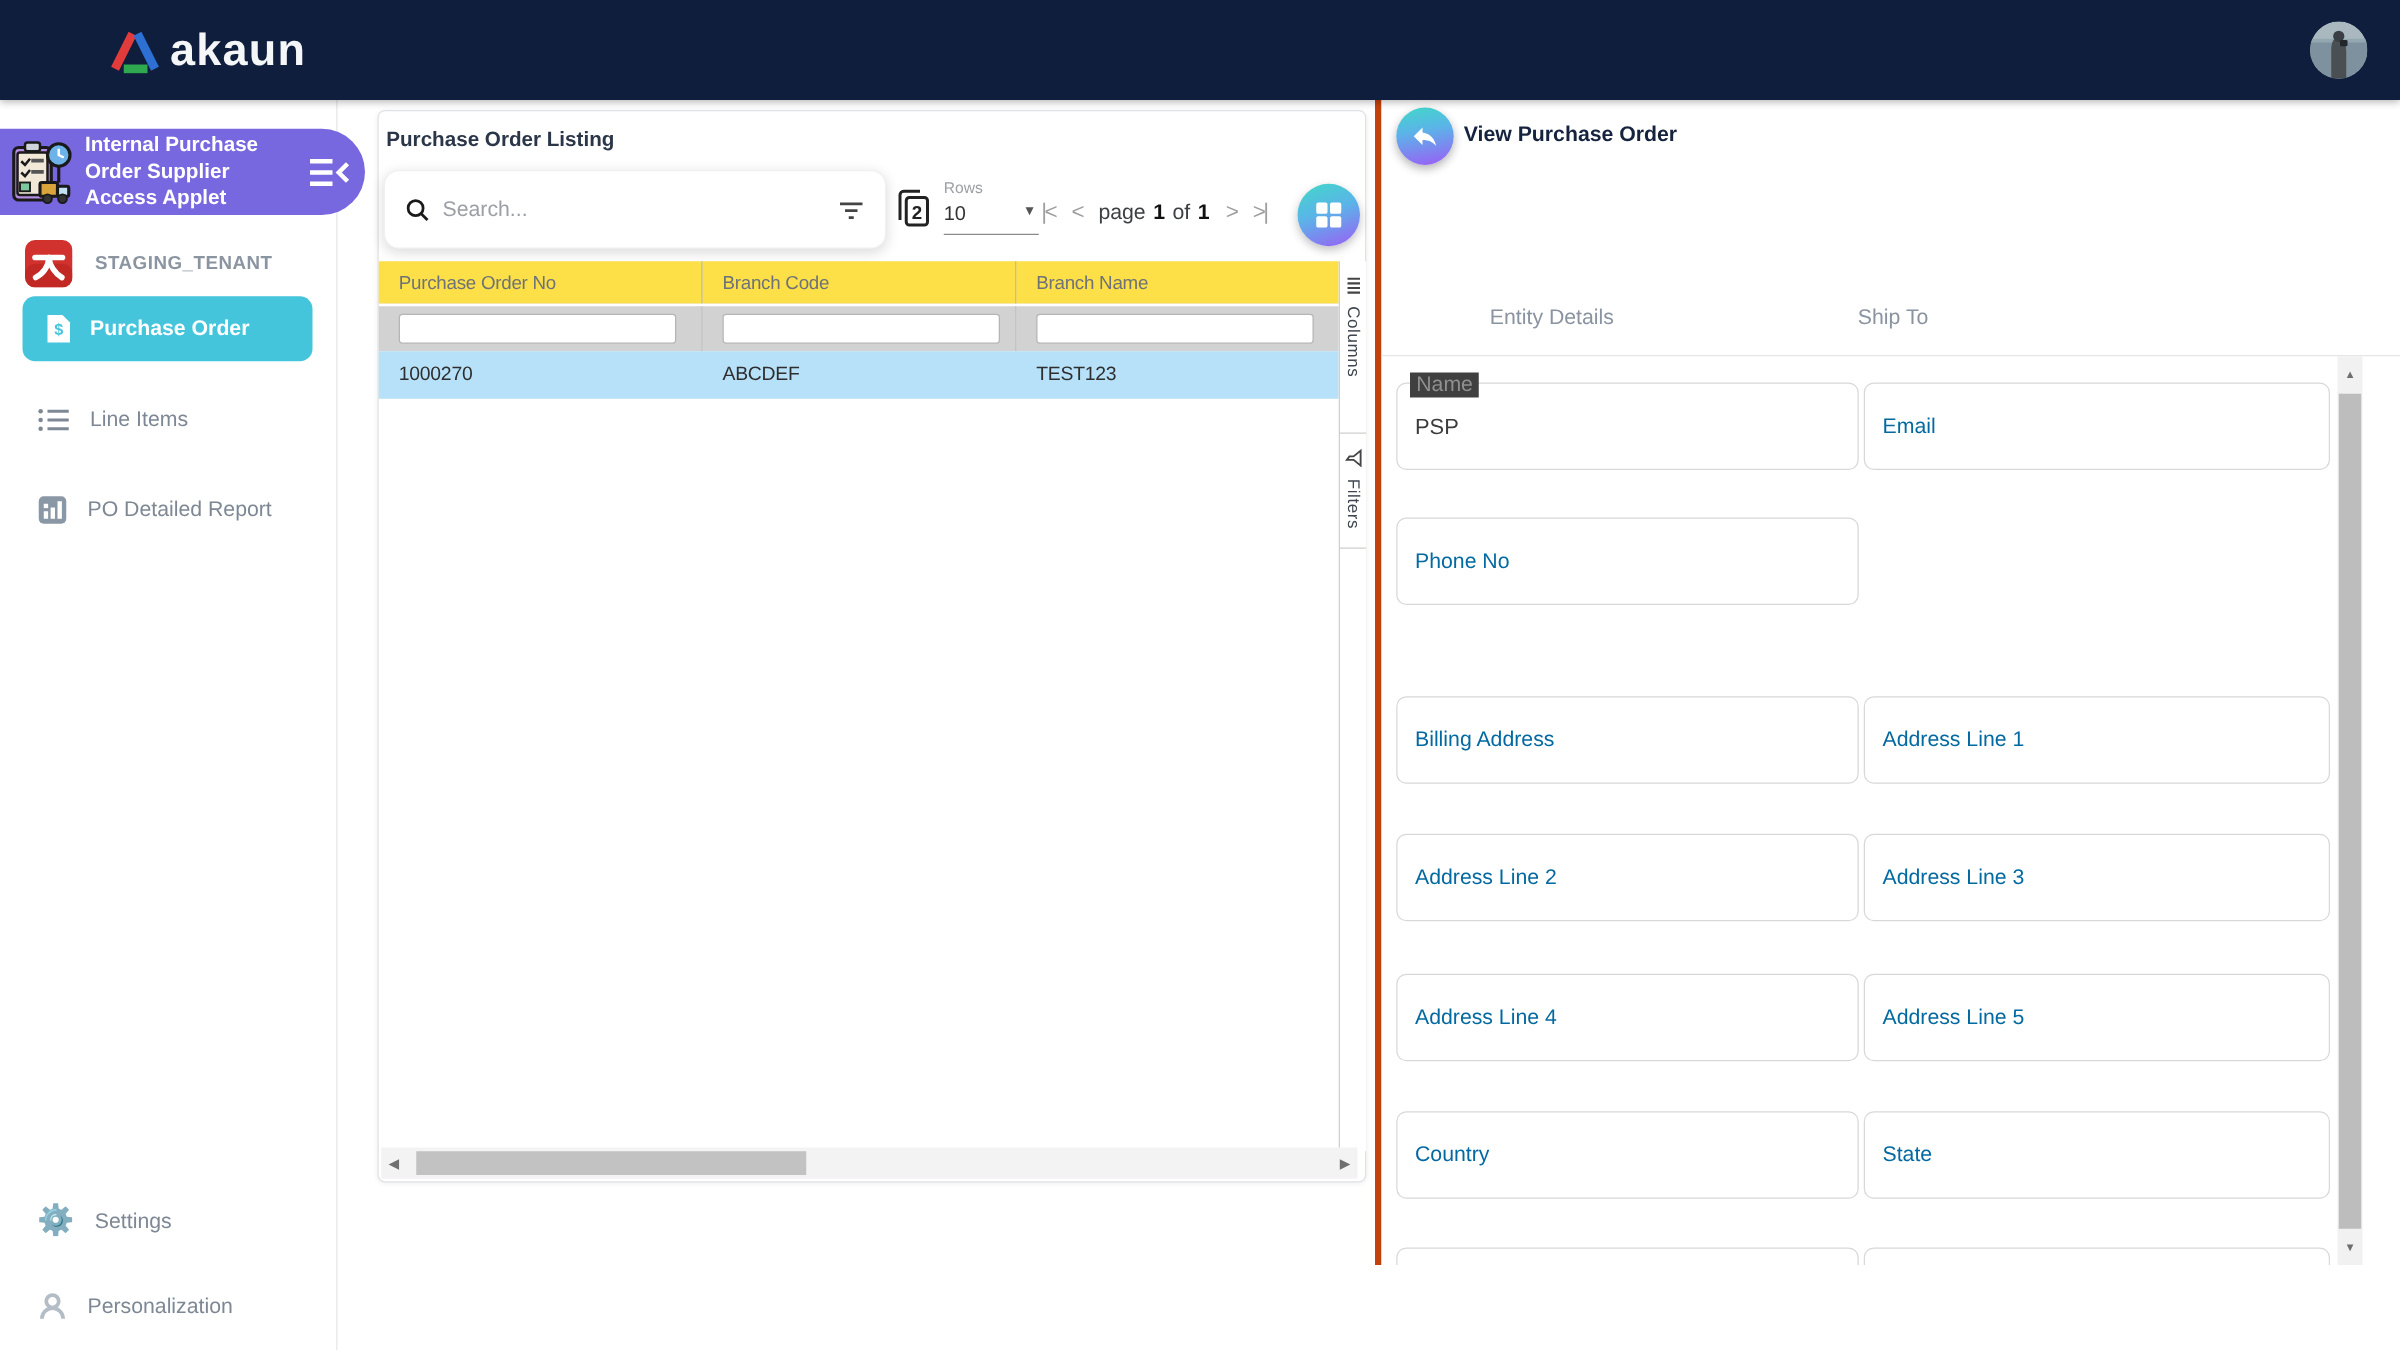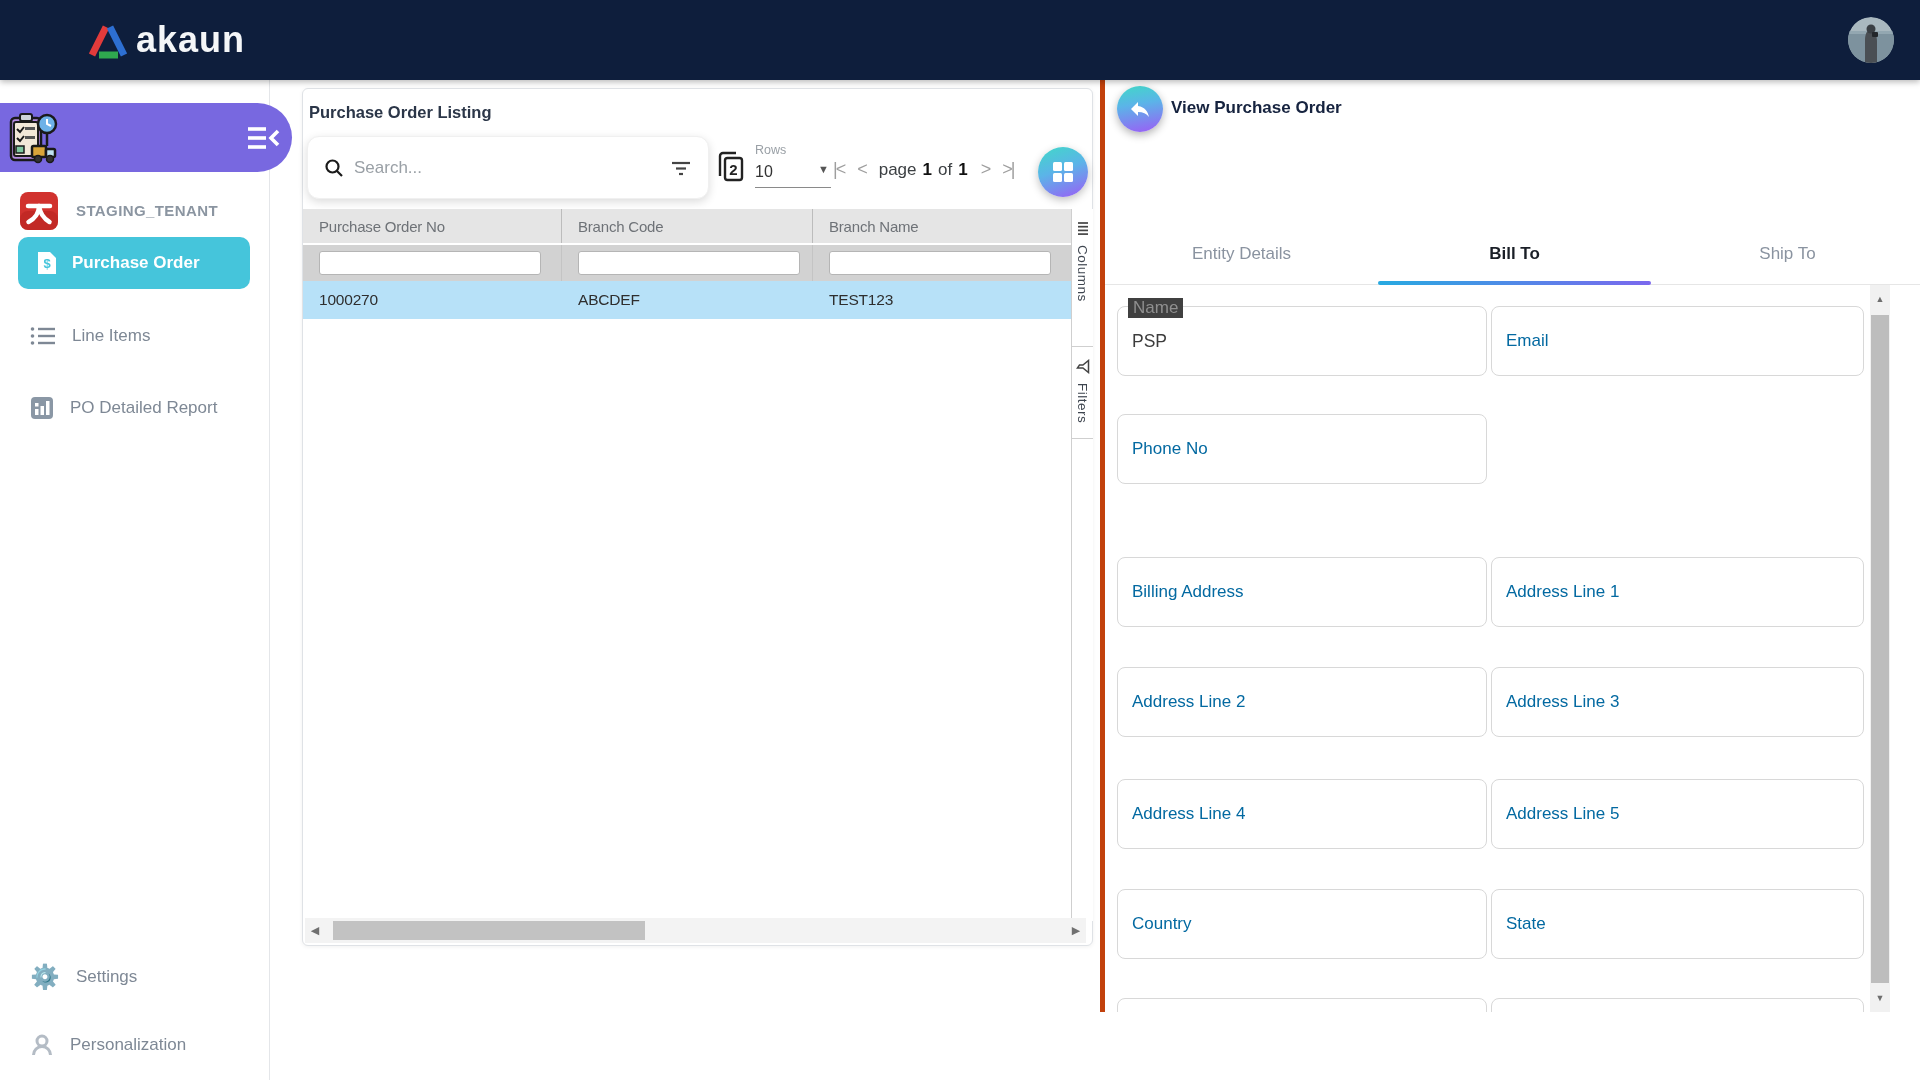--- a/index.html
+++ b/index.html
@@ -55,21 +55,21 @@
   .rows-value { font-size:16px; color:#333; }
   .caret { font-size:11px; color:#555; }
   .pager { position:absolute; left:530px; top:70px; display:flex; align-items:center; gap:13px; }
   .pg-nav { color:#9e9e9e; font-size:18px; cursor:pointer; letter-spacing:-2px; }
   .pg-text { display:flex; align-items:center; gap:6px; font-size:17px; color:#3c4043; }
   .pg-num { font-weight:bold; color:#111; }
   .grid-btn { position:absolute; left:735px; top:58px; width:50px; height:50px; border-radius:50%;
     background:linear-gradient(160deg,#41d8c8 0%,#5bb4e8 45%,#9c5cf6 100%);
     box-shadow:0 3px 8px rgba(0,0,0,.25); display:flex; align-items:center; justify-content:center; cursor:pointer; }
 
-  .thead { position:absolute; left:0; top:120px; width:768px; height:34px; background:#e5e5e5;
+  .thead { position:absolute; left:0; top:120px; width:768px; height:34px; background:#fde047;
     display:flex; align-items:center; }
   .th { font-size:15px; color:#6e7277; letter-spacing:-.2px; padding-left:16px; height:100%;
     display:flex; align-items:center; border-right:1px solid #bcbcbc; cursor:pointer; }
   .th1 { width:259px; } .th2 { width:251px; } .th3 { width:258px; border-right:none; }
   .tfilter { position:absolute; left:0; top:154px; width:768px; height:38px; background:#d2d2d2;
     border-top:2px solid #fff; display:flex; align-items:center; }
   .tf-cell { height:100%; display:flex; align-items:center; padding-left:16px; border-right:1px solid #c4c4c4; }
   .tf-cell:last-child { border-right:none; }
   .tf-input { width:222px; height:24px; border:1px solid #b5b5b5; border-radius:3px; background:#fff; outline:none; padding:0 6px; }
   .trow { position:absolute; left:0; top:192px; width:768px; height:38px; background:#b7e1f8;
@@ -174,20 +174,25 @@
         <rect x="20" y="26" width="10" height="3" fill="#555"></rect>
         <rect x="11" y="36" width="8" height="7" fill="#7ec8a0" stroke="#1a1a1a" stroke-width="1.5"></rect>
         <circle cx="42" cy="14" r="9" fill="#6db2e8" stroke="#1a1a1a" stroke-width="2.5"></circle>
         <path d="M42 9 v5 l4 2" stroke="#fff" stroke-width="2" fill="none"></path>
         <line x1="42" y1="23" x2="42" y2="36" stroke="#1a1a1a" stroke-width="2.5"></line>
         <rect x="27" y="36" width="14" height="11" rx="1.5" fill="#d9a53a" stroke="#1a1a1a" stroke-width="2.5"></rect>
         <rect x="41" y="39" width="9" height="8" rx="1.5" fill="#bfe3f2" stroke="#1a1a1a" stroke-width="2.5"></rect>
         <circle cx="33" cy="49" r="3.5" fill="#333" stroke="#1a1a1a" stroke-width="1.5"></circle>
         <circle cx="45" cy="49" r="3.5" fill="#333" stroke="#1a1a1a" stroke-width="1.5"></circle>
       </svg>
+      <div class="applet-title">
+        <div>Internal Purchase</div>
+        <div>Order Supplier</div>
+        <div>Access Applet</div>
+      </div>
       <div class="collapse-btn">
         <svg width="34" height="26" viewBox="0 0 34 26">
           <line x1="2" y1="4" x2="20" y2="4" stroke="#fff" stroke-width="3.6"></line>
           <line x1="2" y1="13" x2="20" y2="13" stroke="#fff" stroke-width="3.6"></line>
           <line x1="2" y1="22" x2="20" y2="22" stroke="#fff" stroke-width="3.6"></line>
           <polyline points="32,6 25,13 32,20" stroke="#fff" stroke-width="3.6" fill="none"></polyline>
         </svg>
       </div>
     </div>
 
@@ -356,21 +361,20 @@
     <div class="back-btn">
       <svg width="24" height="24" viewBox="0 0 24 24">
         <path d="M10 9 V5 L3 12 l7 7 v-4.1 c5 0 8.5 1.6 11 5.1 c-1 -5 -4 -10 -11 -11 Z" fill="#fff"></path>
       </svg>
     </div>
     <div class="detail-title">View Purchase Order</div>
 
 
     <div class="subtabs-row">
       <div class="subtab">Entity Details</div>
-      <div class="subtab active">Bill To</div>
       <div class="subtab">Ship To</div>
     </div>
 
     <div class="form-area">
       <div class="frow r1">
         <div class="field">
           <span class="f-float">Name</span>
           <span class="f-value">PSP</span>
         </div>
         <div class="field">

